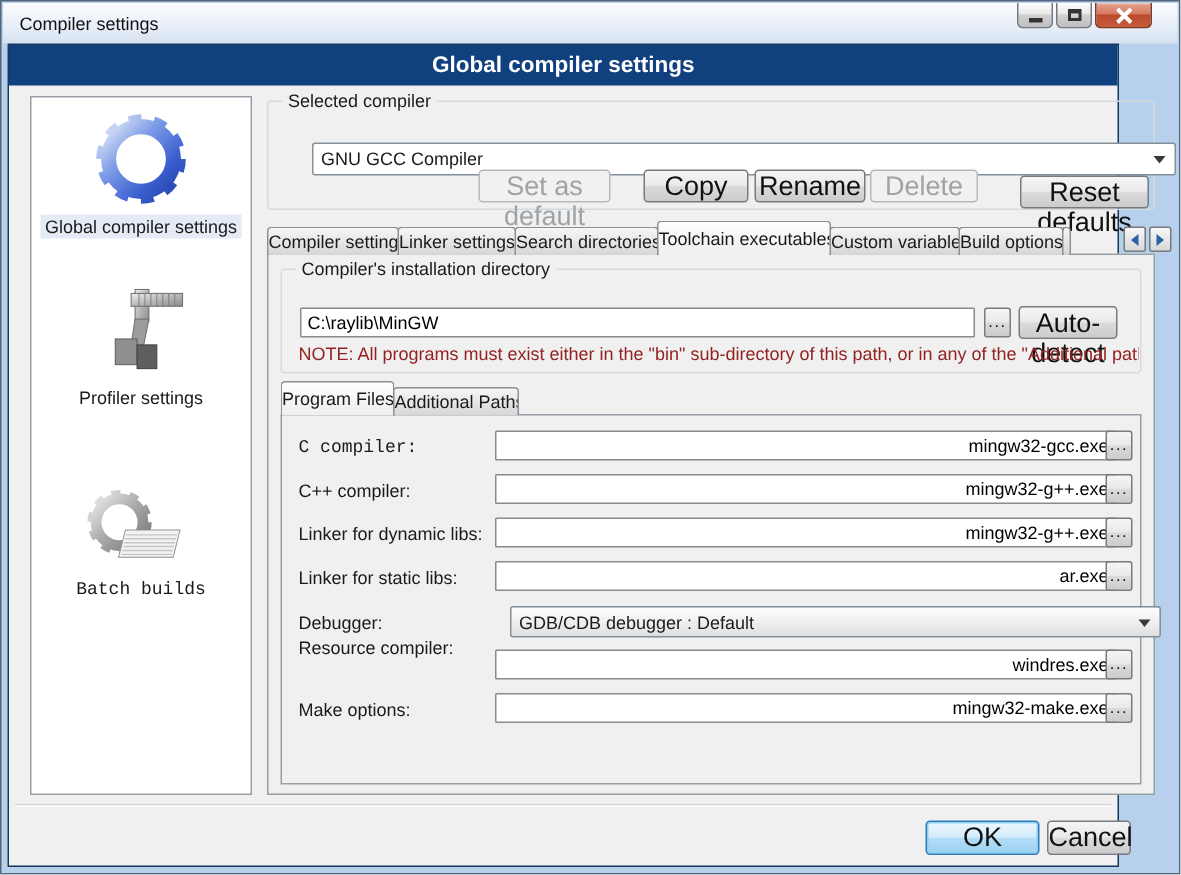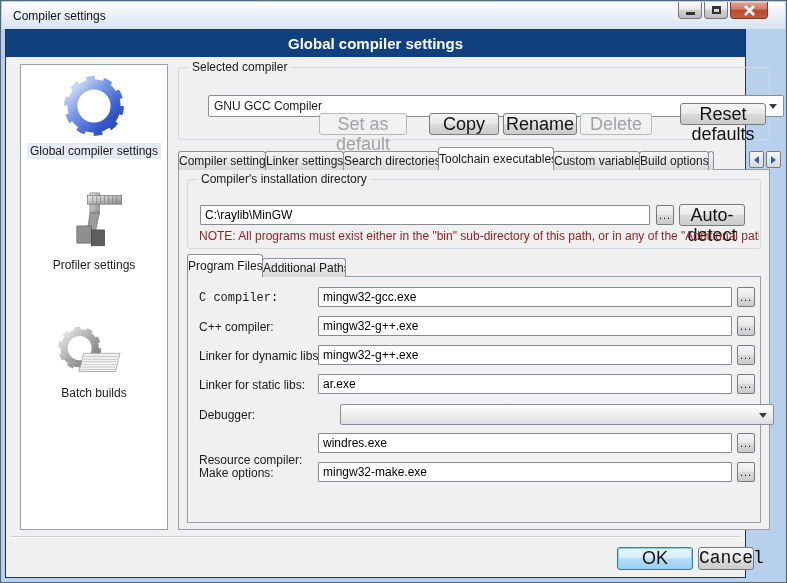--- a/index.html
+++ b/index.html
@@ -47,21 +47,21 @@
   .combo1 { left:7px; top:27px; width:576px; }
 
   .btn { position:absolute; height:22px; border:1px solid #767b80; border-radius:3px;
     background:linear-gradient(#f5f5f5,#e9e9e9 48%,#dadada 52%,#cccccc);
     font-family:"Liberation Sans",sans-serif; font-size:18px; color:#111; text-align:center; line-height:20px; cursor:default; }
   .btn.disabled { color:#9fa3a6; border-color:#b5b9bc; background:#f1f1f1; }
   .btn-setdefault { left:140px; top:45px; width:88px; }
   .btn-copy      { left:250px; top:45px; width:70px; }
   .btn-rename    { left:324px; top:45px; width:74px; }
   .btn-delete    { left:401px; top:45px; width:72px;text-align:center; }
-  .btn-reset     { left:501px; top:35px; width:86px; }
+  .btn-reset     { left:501px; top:49px; width:86px; }
 
   
   .tabstrip { position:absolute; left:172px; top:117px; width:605px; height:23px; display:flex; align-items:flex-end; z-index:2; }
   .tab { height:19px; border:1px solid #8a9098; border-bottom:none; border-radius:3px 3px 0 0;
     background:linear-gradient(#f6f6f6,#e3e3e3 60%,#d6d6d6); text-align:center; line-height:18px;
     font-size:12px; overflow:hidden; white-space:nowrap; margin-right:-1px; }
   .tab.active { height:23px; background:linear-gradient(#ffffff,#f2f2f2 70%,#f0f0f0); line-height:22px; position:relative; z-index:3; }
   .tab-arrows { position:absolute; right:2px; bottom:2px; display:flex; }
   .tarrow { width:15px; height:17px; border:1px solid #767b80; border-radius:2px; margin-left:2px;
     background:linear-gradient(#f8f8f8,#e6e6e6 55%,#d8d8d8); display:flex; align-items:center; justify-content:center; }
@@ -78,30 +78,30 @@
   .bws-path { left:468px; top:25px; }
   .btn-autodetect { left:491px; top:24px; width:66px; }
   .note { position:absolute; left:11px; top:49px; width:560px; font-size:12px; color:#932222; white-space:nowrap; overflow:hidden; }
 
   .subtabstrip { position:absolute; left:8px; top:85px; height:22px; display:flex; align-items:flex-end; z-index:2; }
   .subtab-pf { width:76px; }
   .subtab-ap { width:84px; }
   .subpanel { position:absolute; left:8px; top:106px; width:574px; height:247px; border:1px solid #979ea6; background:#f0f0f0; z-index:1; }
 
   .frow-label { position:absolute; left:11px; font-size:12px; }
-  .frow-input { left:130px; width:414px; }
+  .frow-input { left:142px; width:414px;text-align:right; }
   .frow-browse { left:549px; }
   .frow-select { left:130px; width:434px; }
 
   
   .footer-sep { position:absolute; left:4px; right:4px; top:506px; height:2px; border-top:1px solid #cfcfcf; border-bottom:1px solid #ffffff; }
   .btn-ok { left:611px; top:517px; width:76px; height:23px; line-height:21px;
     border:1px solid #2c7cb8; box-shadow:inset 0 0 0 1px #8fd0f2;
     background:linear-gradient(#eef7fd,#d3ecfb 48%,#b3ddf7 52%,#9bd0f1); }
-  .btn-cancel { left:692px; top:517px; width:56px; height:23px; line-height:21px;font-family:Liberation Mono, monospace; }
+  .btn-cancel { left:692px; top:517px; width:56px; height:23px; line-height:21px; }
 </style>
 </head>
 <body>
 
 <div class="page">
 
   <div class="titlebar">
     <span class="title">Compiler settings</span>
   </div>
   <div class="winbtns">
@@ -150,21 +150,21 @@
           </defs>
           <rect x="44" y="6" width="14" height="32" fill="url(#ggray)" stroke="#6a6a6a"></rect>
           <rect x="40" y="10" width="52" height="13" fill="url(#ggray)" stroke="#6a6a6a"></rect>
           <path d="M48 10 v13 M54 10 v13 M60 10 v13 M66 10 v13 M72 10 v13 M78 10 v13 M84 10 v13" stroke="#7c7c7c" stroke-width="1"></path>
           <polygon points="44,36 58,36 52,66 40,62" fill="#9c9c9c" stroke="#6a6a6a"></polygon>
           <rect x="24" y="56" width="22" height="26" fill="#8f8f8f" stroke="#5c5c5c"></rect>
           <rect x="46" y="62" width="20" height="24" fill="#5e5e5e" stroke="#404040"></rect>
         </svg>
         <span class="side-label">Profiler settings</span>
       </div>
-      <div class="side-item" style="top:256px;">
+      <div class="side-item" style="top:256px;font-family:Liberation Mono, monospace;">
         <svg class="ic" width="78" height="64" viewBox="0 0 120 95">
           <defs>
             <linearGradient id="ggear" x1="0" y1="0" x2="1" y2="1">
               <stop offset="0" stop-color="#e6e6e6"></stop>
                 <stop offset="0.5" stop-color="#a8a8a8"></stop>
                 <stop offset="1" stop-color="#7a7a7a"></stop>
             </linearGradient>
           </defs>
           <circle cx="38" cy="40" r="26" fill="none" stroke="url(#ggear)" stroke-width="14" stroke-dasharray="8.17 8.17"></circle>
           <circle cx="38" cy="40" r="24" fill="none" stroke="url(#ggear)" stroke-width="11"></circle>
@@ -236,24 +236,25 @@
         <span class="frow-label" style="top:72px;">Linker for dynamic libs:</span>
         <input class="txtinput frow-input" style="top: 68px;" value="mingw32-g++.exe">
         <button class="btn smallbrowse frow-browse" style="top:68px;">...</button>
 
         <span class="frow-label" style="top:101px;">Linker for static libs:</span>
         <input class="txtinput frow-input" style="top: 97px;" value="ar.exe">
         <button class="btn smallbrowse frow-browse" style="top:97px;">...</button>
 
         <span class="frow-label" style="top:131px;">Debugger:</span>
         <div class="combo shaded frow-select" style="top:127px; position:absolute; height:21px;">
+          <span>GDB/CDB debugger : Default</span>
           <span class="arrow"></span>
         </div>
 
-        <span class="frow-label" style="top:176px;">Resource compiler:</span>
+        <span class="frow-label" style="top:148px;">Resource compiler:</span>
         <input class="txtinput frow-input" style="top: 156px;" value="windres.exe">
         <button class="btn smallbrowse frow-browse" style="top:156px;">...</button>
 
         <span class="frow-label" style="top:189px;">Make options:</span>
         <input class="txtinput frow-input" style="top: 185px;" value="mingw32-make.exe">
         <button class="btn smallbrowse frow-browse" style="top:185px;">...</button>
 
       </div>
     </div>
 

